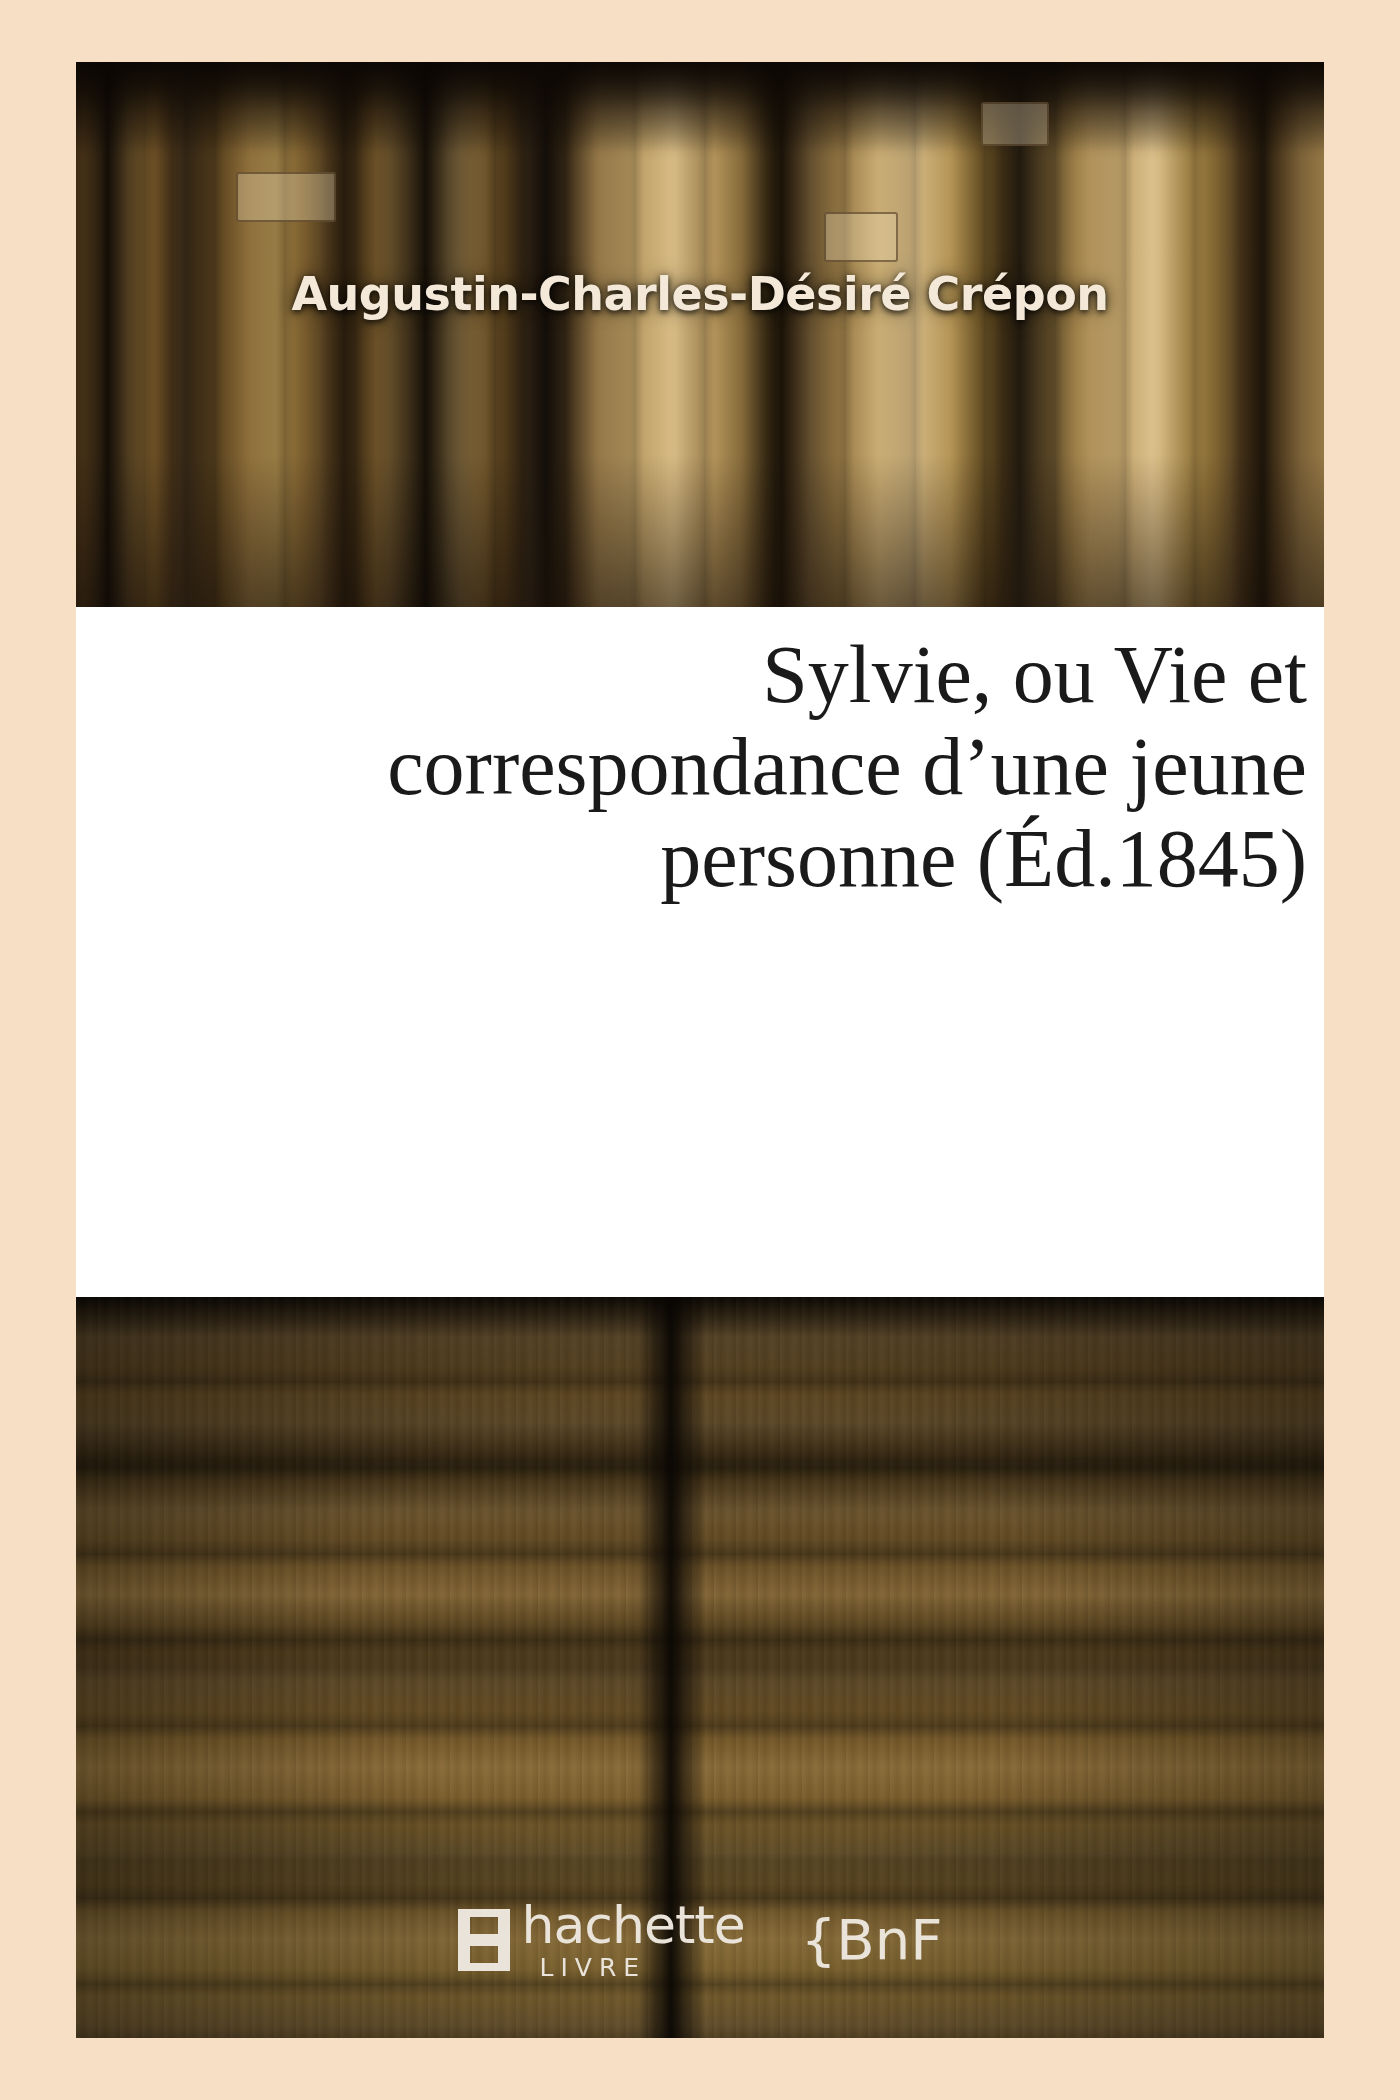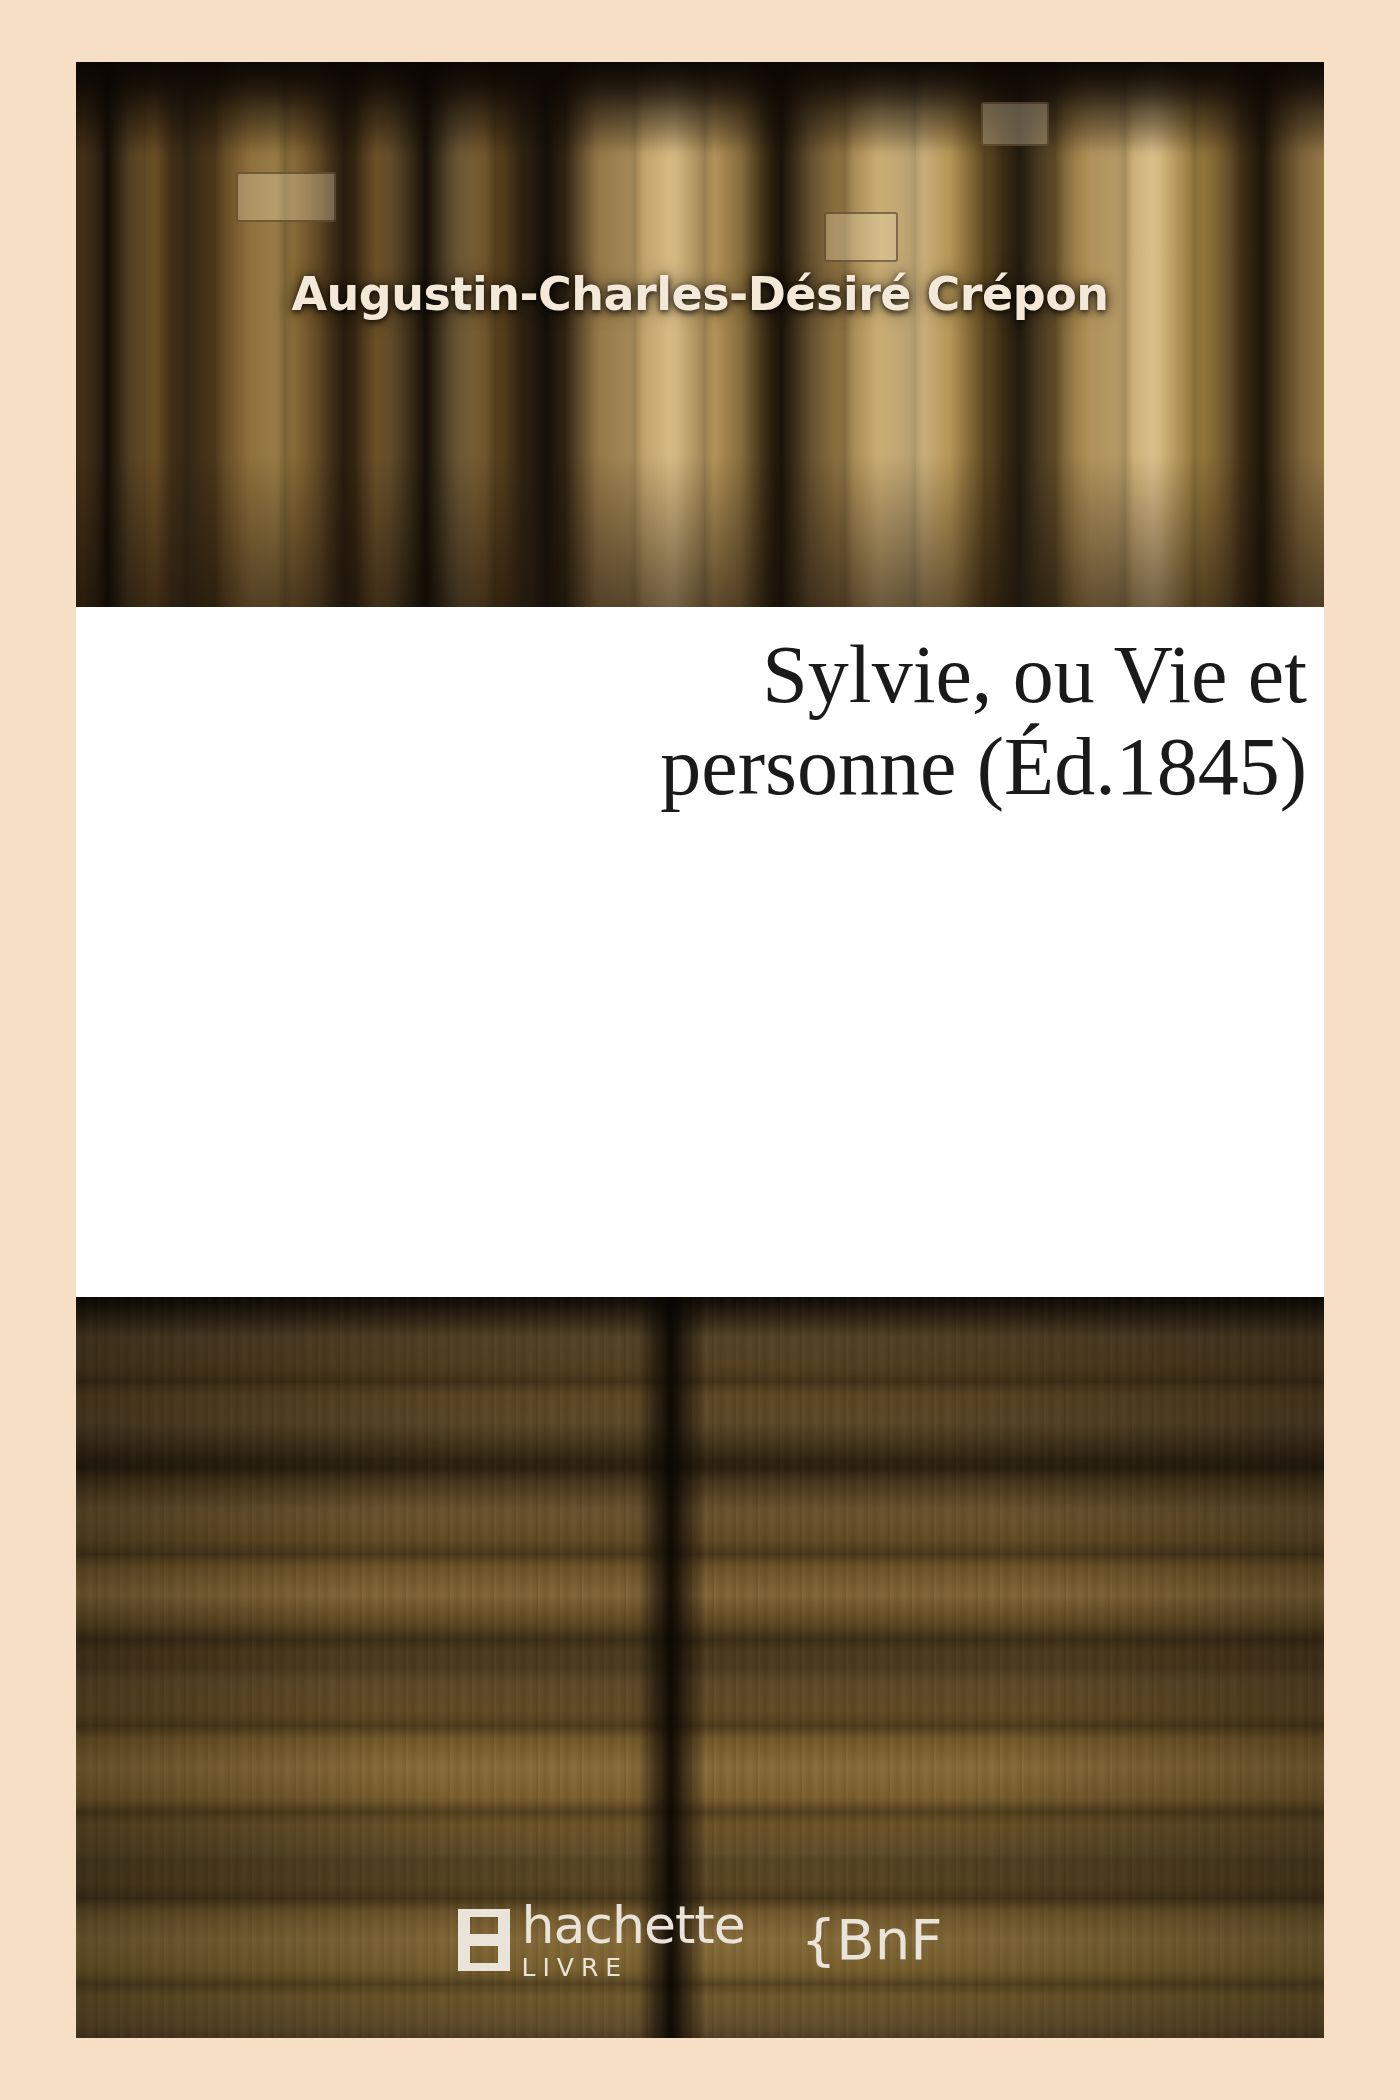--- a/index.html
+++ b/index.html
@@ -231,20 +231,21 @@
     color: #e9e3da;
     letter-spacing: -1px;
   }
   .hachette .h-sub {
     font-family: "DejaVu Sans", sans-serif;
     font-size: 25px;
     color: #e9e3da;
     letter-spacing: 7px;
     margin-top: 4px;
     text-align: left;
+    margin-left: 18px;
   }
   .bnf {
     font-family: "DejaVu Sans", sans-serif;
     font-size: 56px;
     color: #e9e3da;
     letter-spacing: 0px;
     display: flex;
     align-items: center;
   }
 </style>
@@ -264,20 +265,21 @@
       <div class="label-patch" style="left:160px; top:110px; width:96px; height:46px;"></div>
       <div class="label-patch" style="left:748px; top:150px; width:70px; height:46px;"></div>
       <div class="label-patch" style="left:905px; top:40px; width:64px; height:40px;"></div>
 
       <div class="author">Augustin-Charles-Désiré Crépon</div>
     </div>
 
     <div class="title-band">
       <div class="title">
         <div>Sylvie, ou Vie et</div>
+        <div>correspondance d’une jeune</div>
         <div>personne (Éd.1845)</div>
       </div>
     </div>
 
     <div class="bottom-photo">
       <div class="base"></div>
       <div class="rows"></div>
       <div class="texture"></div>
       <div class="vertgap"></div>
       <div class="vignette"></div>

